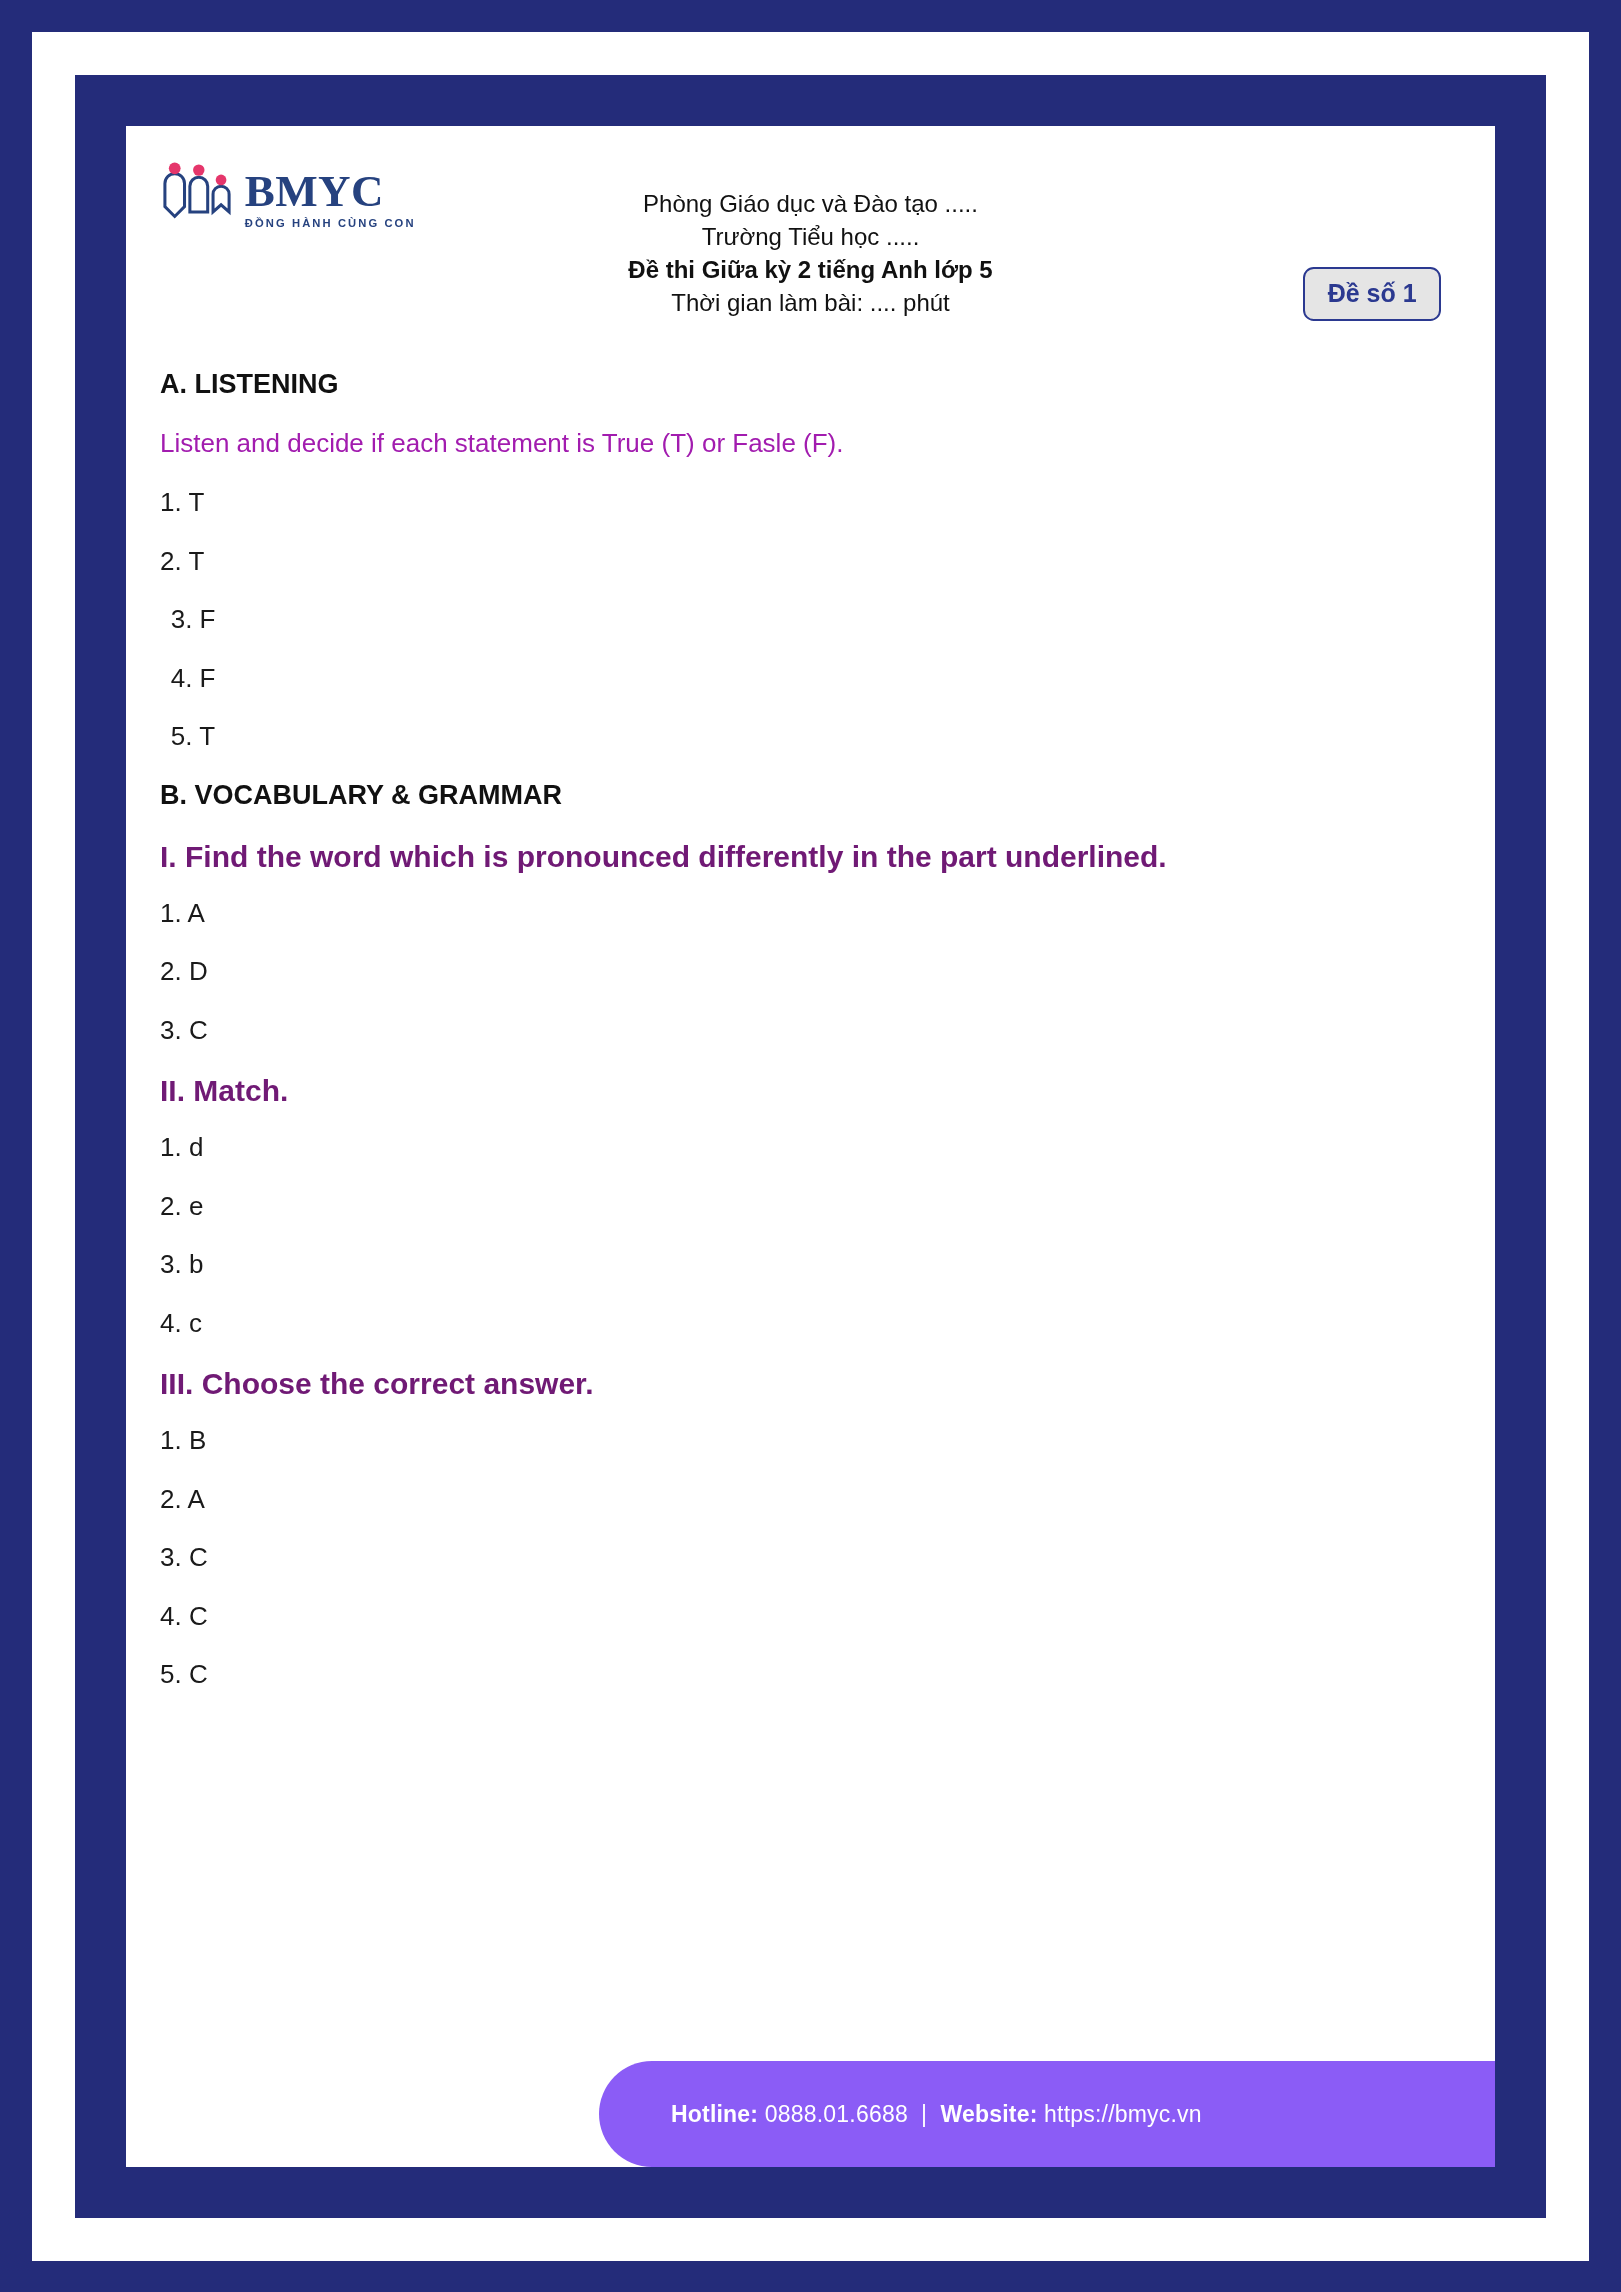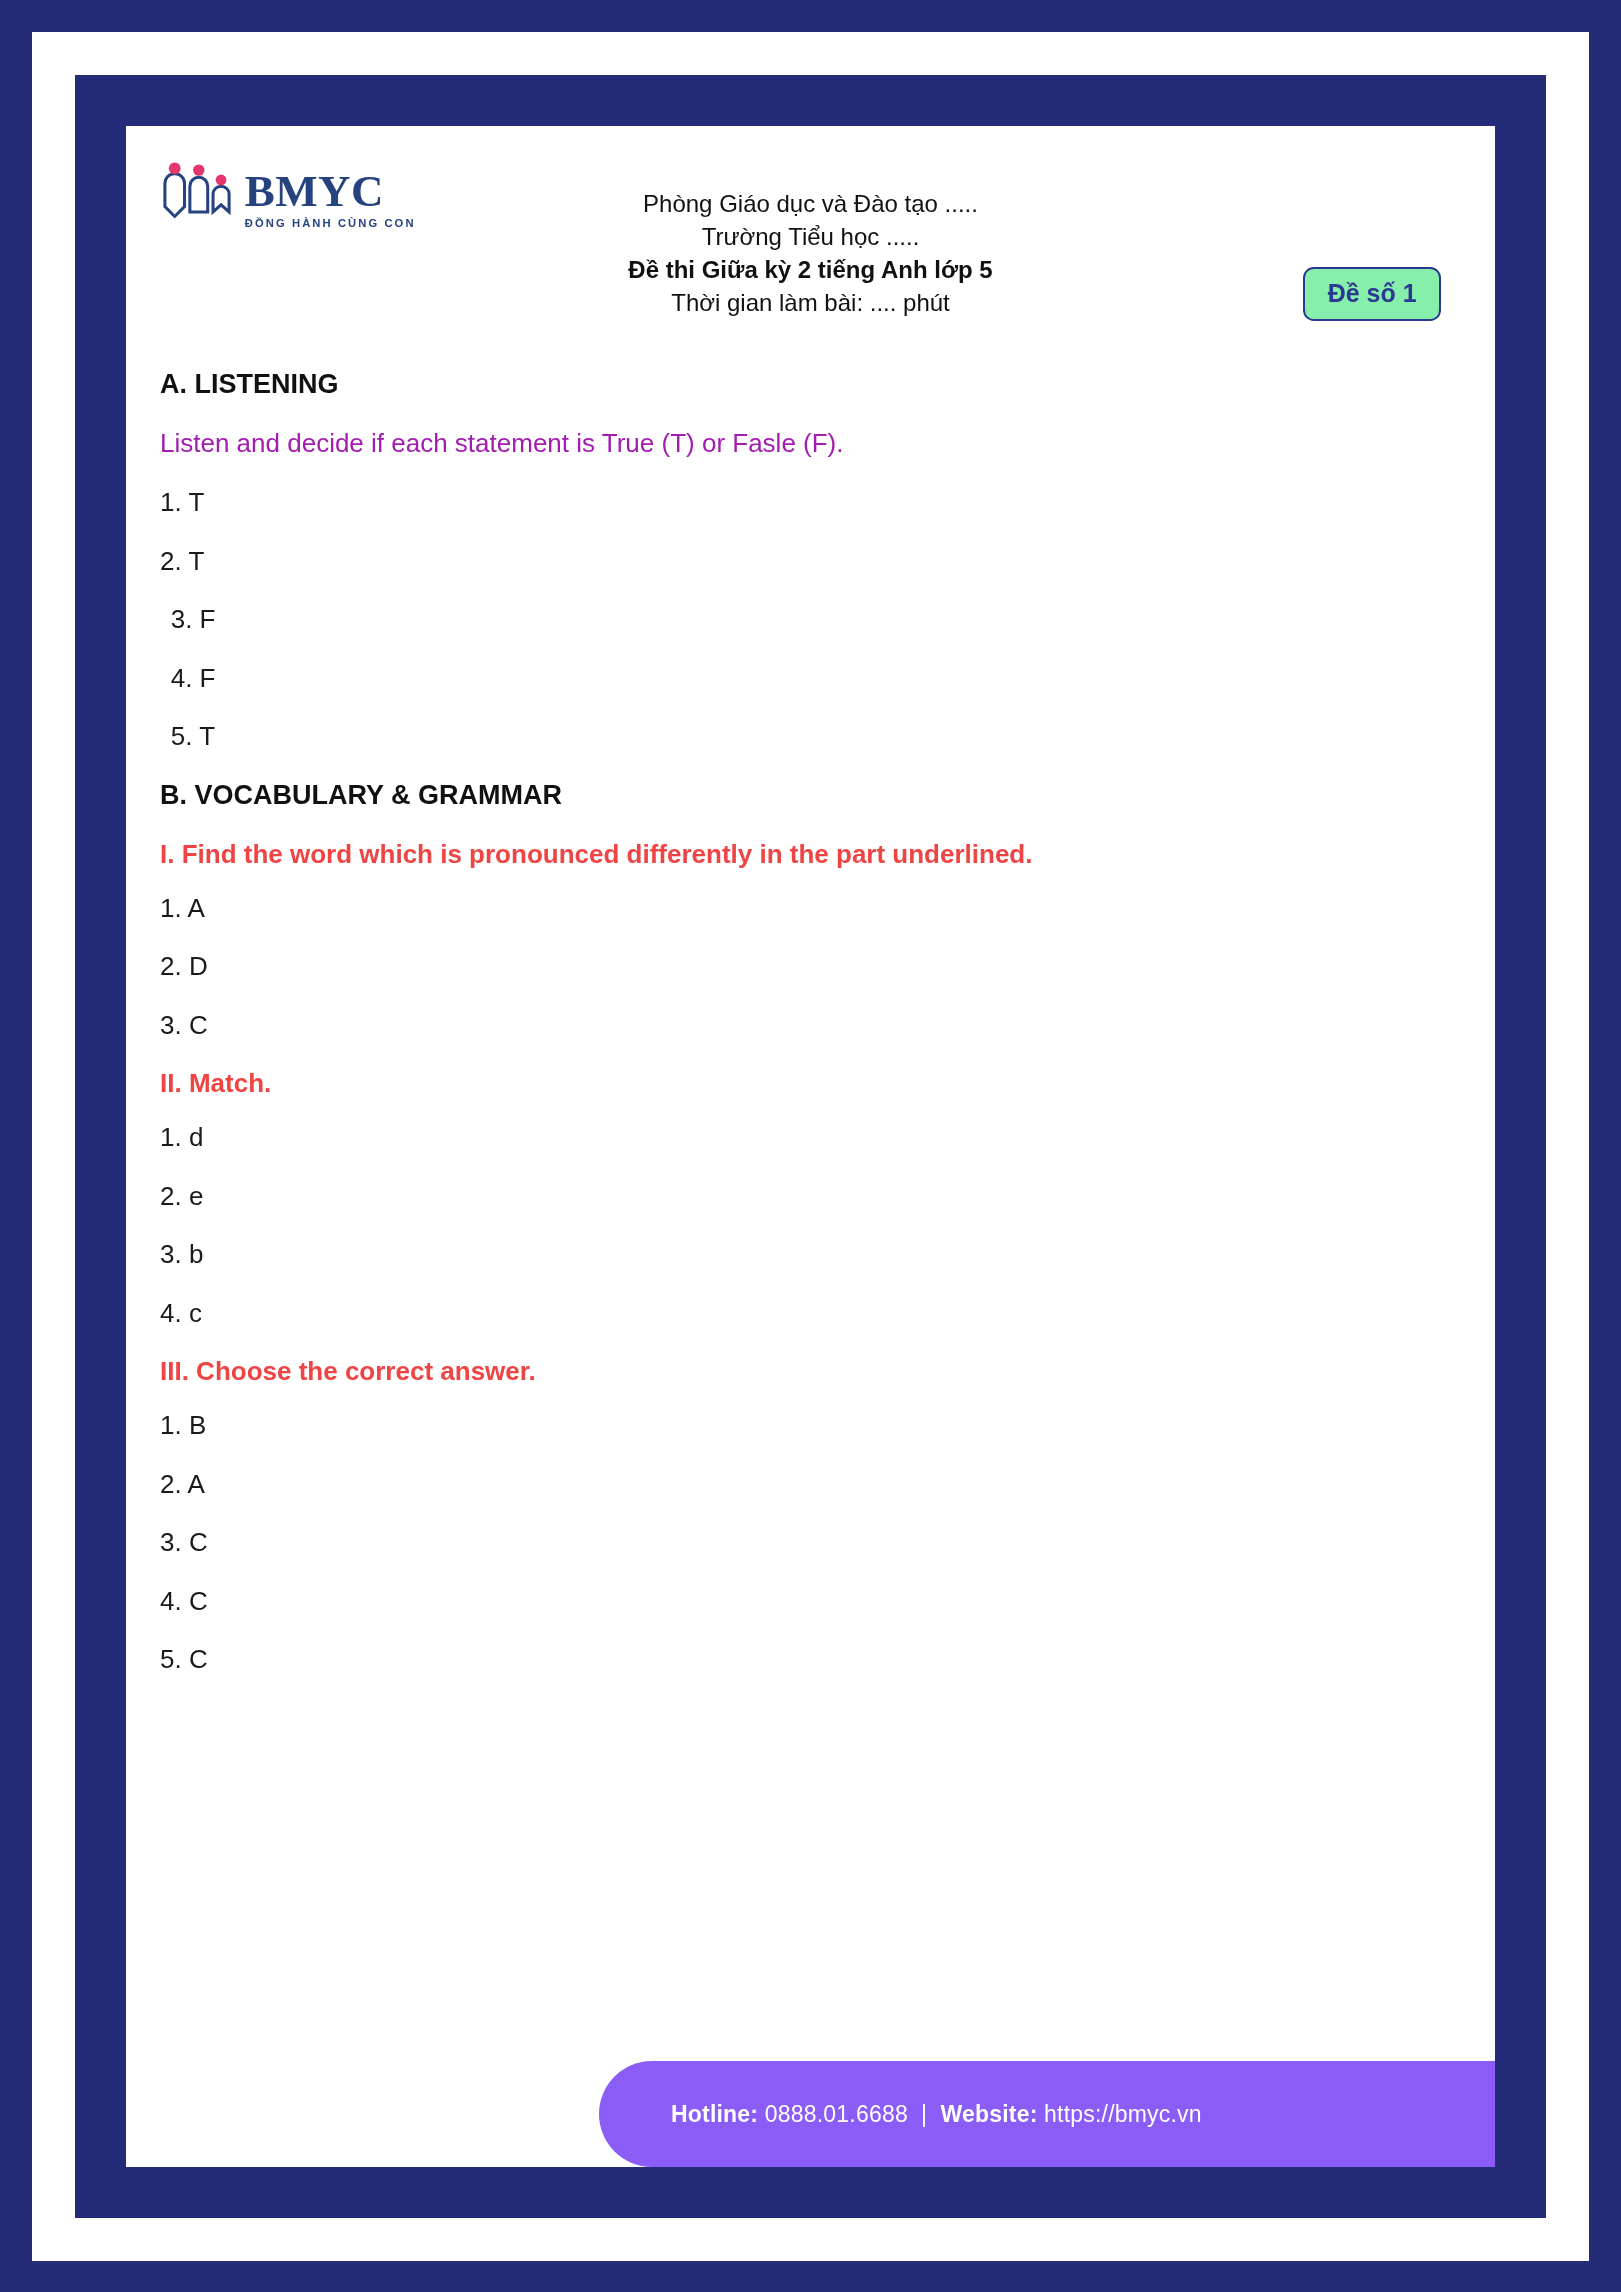--- a/index.html
+++ b/index.html
@@ -88,21 +88,21 @@
   }
   .hdr-line.bold { font-weight: 700; }
 
   #exam-code-badge {
     position: absolute;
     right: 54px;
     top: 141px;
     border: 2.7px solid #2b3990;
     border-radius: 10.7px;
     padding: 9.9px 22.4px 11.6px;
-    background: #86efac;
+    background: #e5e5e5;
   }
   #exam-code-label {
     font-size: 25px;
     font-weight: 700;
     color: #2b3990;
     white-space: nowrap;
   }
 
   
   #doc-body {
@@ -125,23 +125,23 @@
   }
 
   .section-heading {
     font-size: 27px;
     font-weight: 700;
     color: #111111;
     margin-bottom: 25px;
     line-height: 1.25;
   }
   .sub-heading {
-    font-size: 26px;
-    font-weight: 700;
-    color: #ef4444;
+    font-size: 30px;
+    font-weight: 700;
+    color: #701a75;
     margin-bottom: 21.5px;
     margin-top: 3.6px;
     line-height: 1.25;
   }
   .instruction-line {
     font-size: 26px;
     color: #a21caf;
     margin-bottom: 27px;
     line-height: 1.25;
   }

